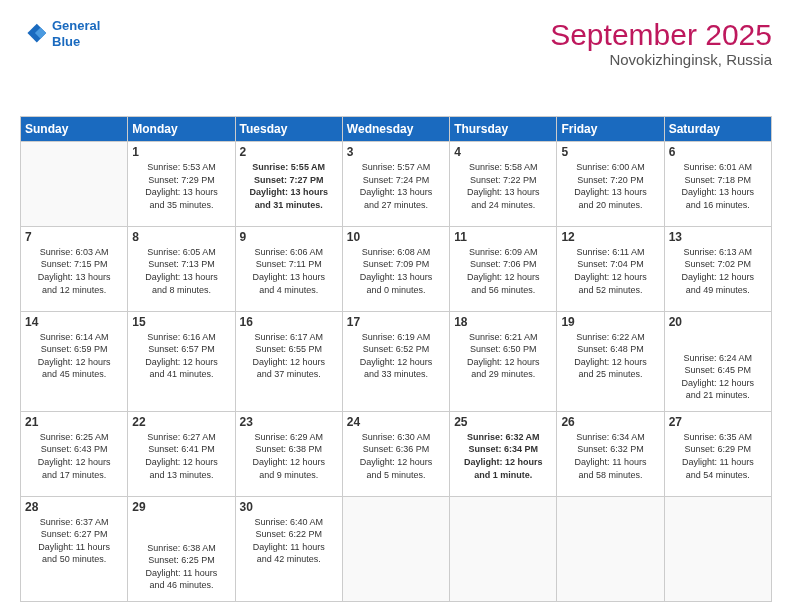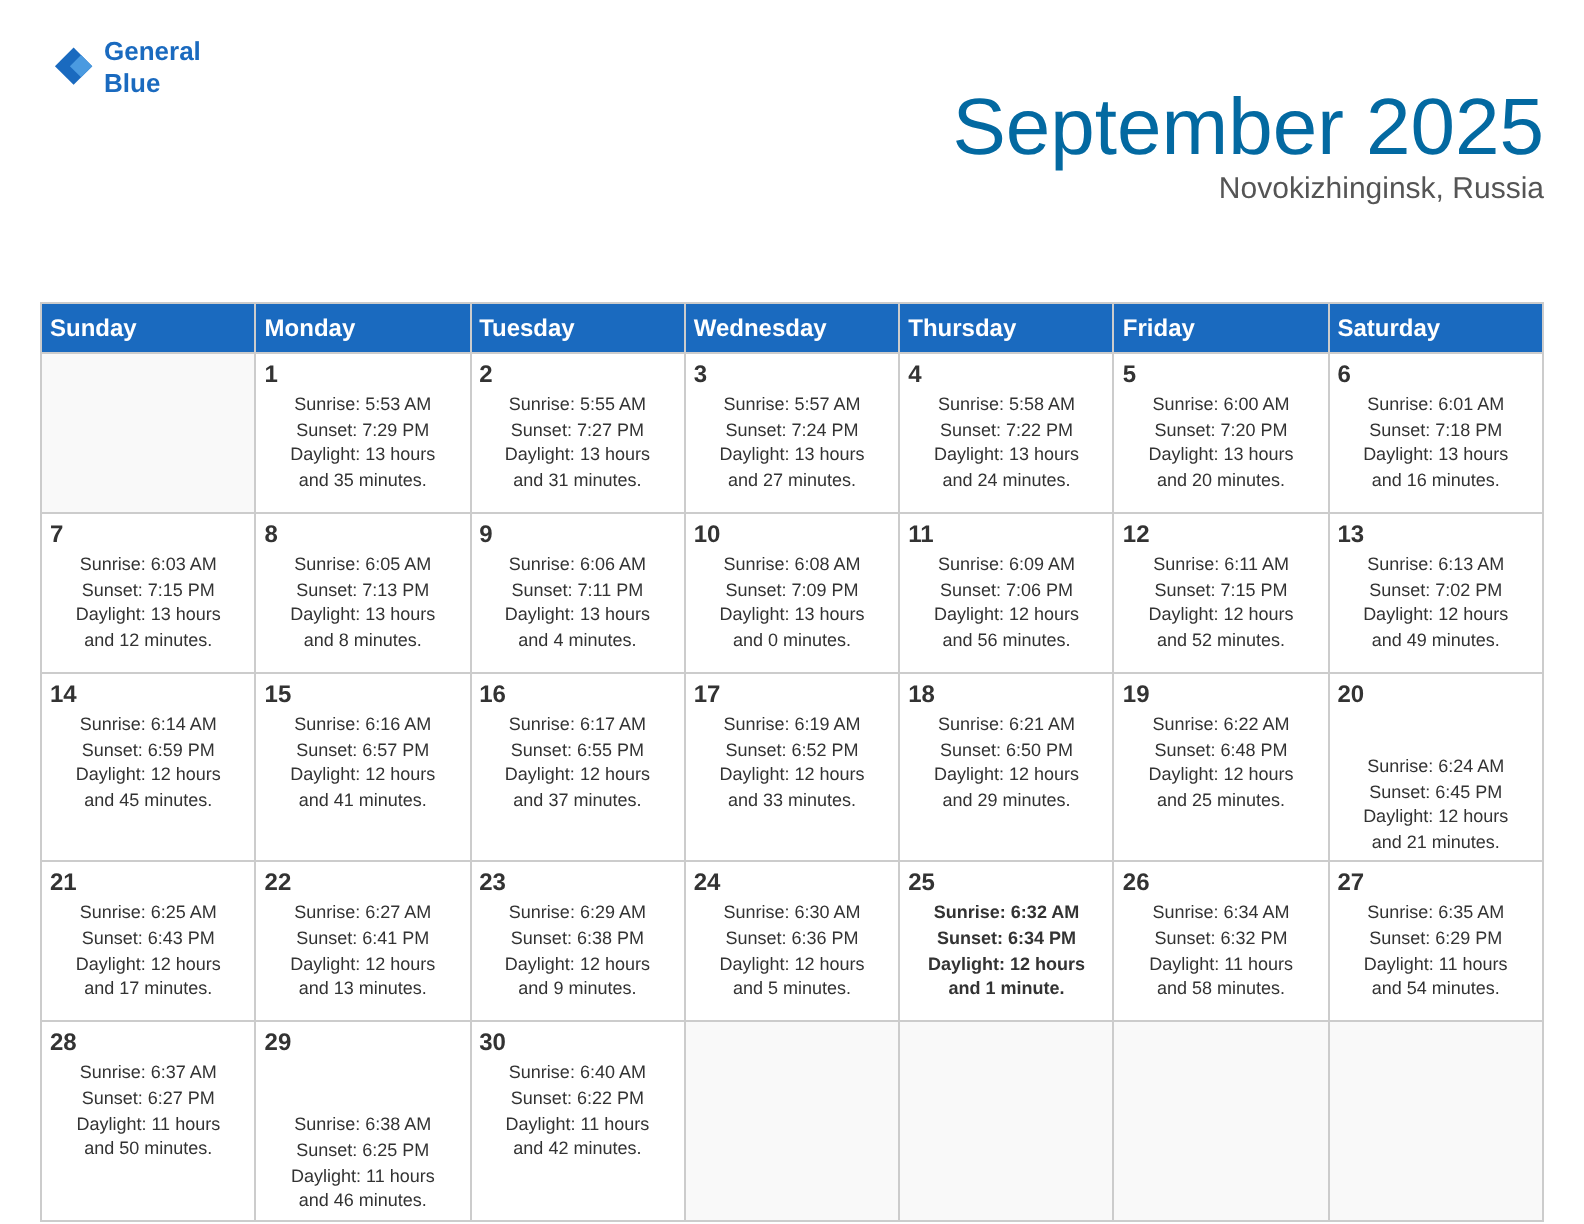--- a/index.html
+++ b/index.html
@@ -39,25 +39,24 @@
       color: #1a6abf;
     }
     .logo-icon {
       width: 28px;
       height: 28px;
     }
     .title-block {
       text-align: right;
     }
     .month-title {
-      font-size: 40px;
+      font-size: 30px;
       font-weight: normal;
-      color: #0369a1;
+      color: #be185d;
       line-height: 1.1;
-      margin-top: 24px;
     }
     .location {
       font-size: 15px;
       color: #555;
     }
     .calendar {
       flex: 1;
       border: 1px solid #d946ef;
       border-collapse: collapse;
       width: 100%;
@@ -137,21 +136,21 @@
           <td class="empty-cell"></td>
           <td>
             <span class="day-num">1</span>
             <div class="day-info" style="white-space: pre-line;">Sunrise: 5:53 AM
 Sunset: 7:29 PM
 Daylight: 13 hours
 and 35 minutes.</div>
           </td>
           <td>
             <span class="day-num">2</span>
-            <div class="day-info" style="white-space: pre-line;">Sunrise: 5:55 AM
+            <div class="day-info" style="white-space: pre-line; font-weight: bold;">Sunrise: 5:55 AM
 Sunset: 7:27 PM
 Daylight: 13 hours
 and 31 minutes.</div>
           </td>
           <td>
             <span class="day-num">3</span>
             <div class="day-info" style="white-space: pre-line;">Sunrise: 5:57 AM
 Sunset: 7:24 PM
 Daylight: 13 hours
 and 27 minutes.</div>
@@ -210,21 +209,21 @@
           <td>
             <span class="day-num">11</span>
             <div class="day-info" style="white-space: pre-line;">Sunrise: 6:09 AM
 Sunset: 7:06 PM
 Daylight: 12 hours
 and 56 minutes.</div>
           </td>
           <td>
             <span class="day-num">12</span>
             <div class="day-info" style="white-space: pre-line;">Sunrise: 6:11 AM
-Sunset: 7:15 PM
+Sunset: 7:04 PM
 Daylight: 12 hours
 and 52 minutes.</div>
           </td>
           <td>
             <span class="day-num">13</span>
             <div class="day-info" style="white-space: pre-line;">Sunrise: 6:13 AM
 Sunset: 7:02 PM
 Daylight: 12 hours
 and 49 minutes.</div>
           </td>

